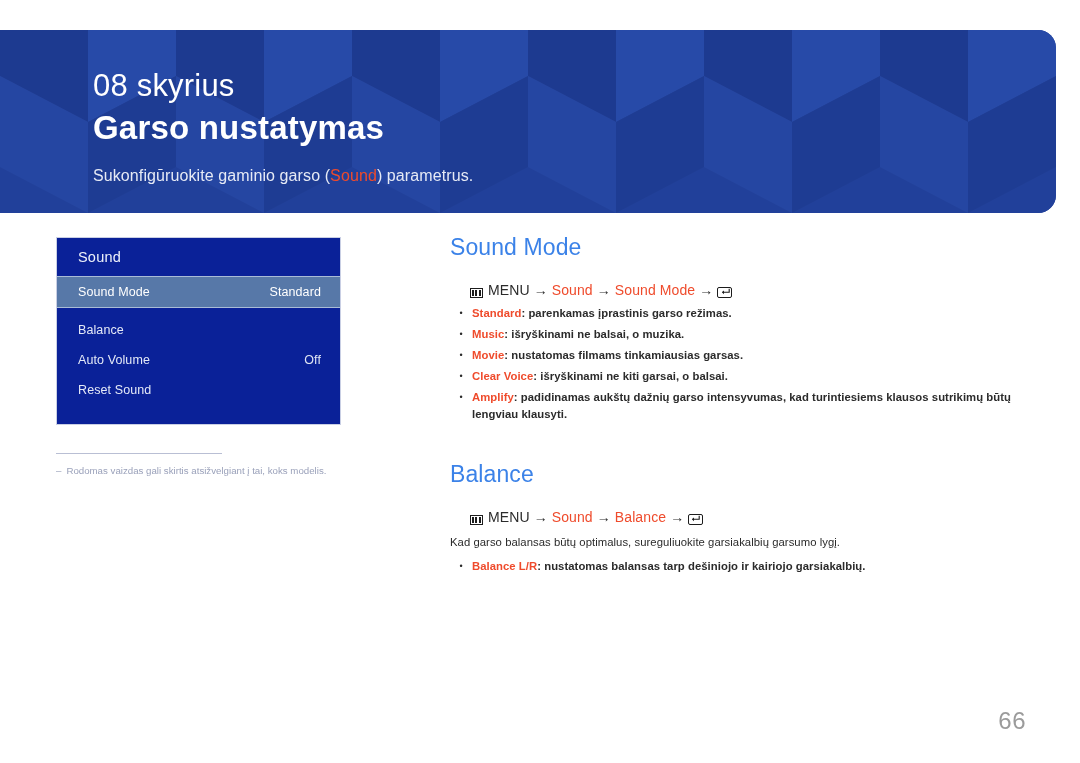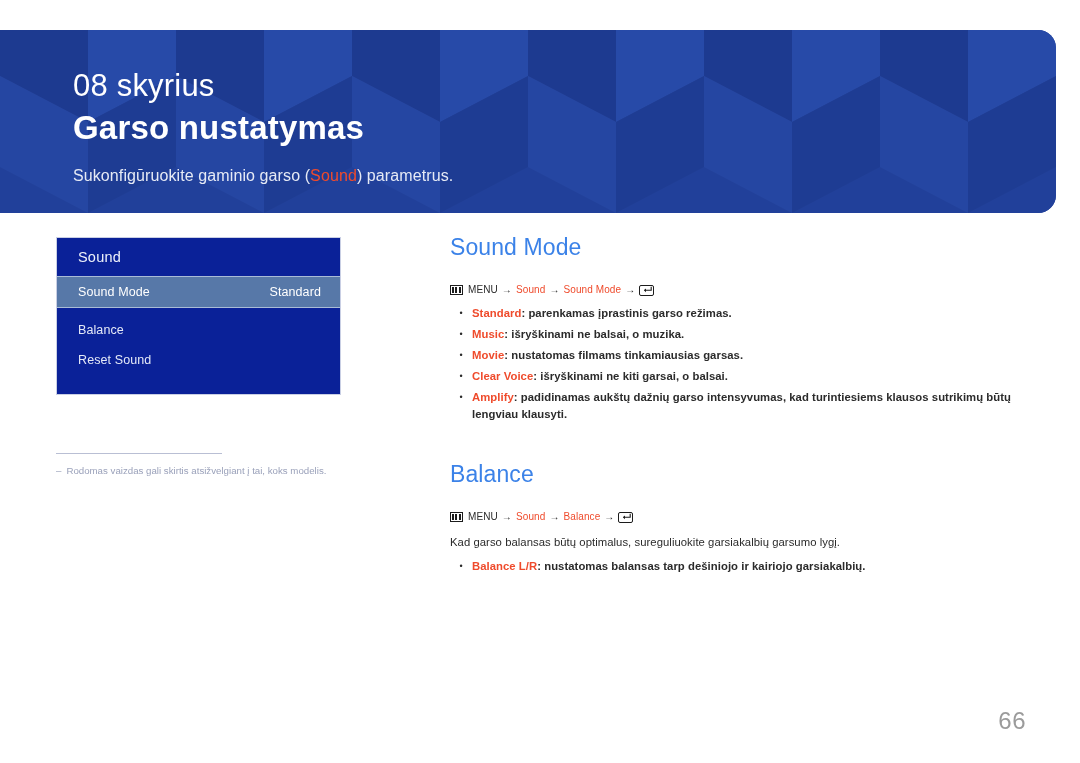--- a/index.html
+++ b/index.html
@@ -31,20 +31,21 @@
     position: absolute;
     inset: 0;
     width: 100%;
     height: 100%;
   }
   .banner-inner {
     position: relative;
     z-index: 2;
     padding-left: 73px;
     padding-top: 36px;
+    margin-left: 20px;
   }
   .chapter-num {
     color: #ffffff;
     font-size: 31px;
     line-height: 40px;
     font-weight: 400;
     letter-spacing: 0.2px;
   }
   .chapter-title {
     color: #ffffff;
@@ -156,26 +157,27 @@
   }
   .section-title {
     color: #3b82e8;
     font-size: 23px;
     line-height: 30px;
     letter-spacing: 0.1px;
   }
   .breadcrumb {
     margin-top: 20px;
     display: flex;
-    align-items: center;
+    align-items: flex-end;
     flex-wrap: wrap;
-    font-size: 10px;
+    font-size: 14px;
     line-height: 16px;
     color: #2b2b2b;
     letter-spacing: 0.1px;
+    margin-left: 20px;
   }
   .breadcrumb .sep {
     margin: 0 4px;
     color: #2b2b2b;
   }
   .breadcrumb .crumb-accent {
     color: #ef4b2c;
   }
   .menu-icon {
     display: inline-block;
@@ -294,20 +296,24 @@
     <div class="osd-row selected">
       <span>Sound Mode</span>
       <span class="value">Standard</span>
     </div>
     <div class="osd-spacer"></div>
     <div class="osd-row">
       <span>Balance</span>
       <span class="value"></span>
     </div>
     <div class="osd-row">
+      <span>Auto Volume</span>
+      <span class="value">Off</span>
+    </div>
+    <div class="osd-row">
       <span>Reset Sound</span>
       <span class="value"></span>
     </div>
   </div>
 </div>
 
 <div class="footnote">
   <div class="footnote-rule"></div>
   <div class="footnote-text">
     <span class="footnote-dash">‒</span>

